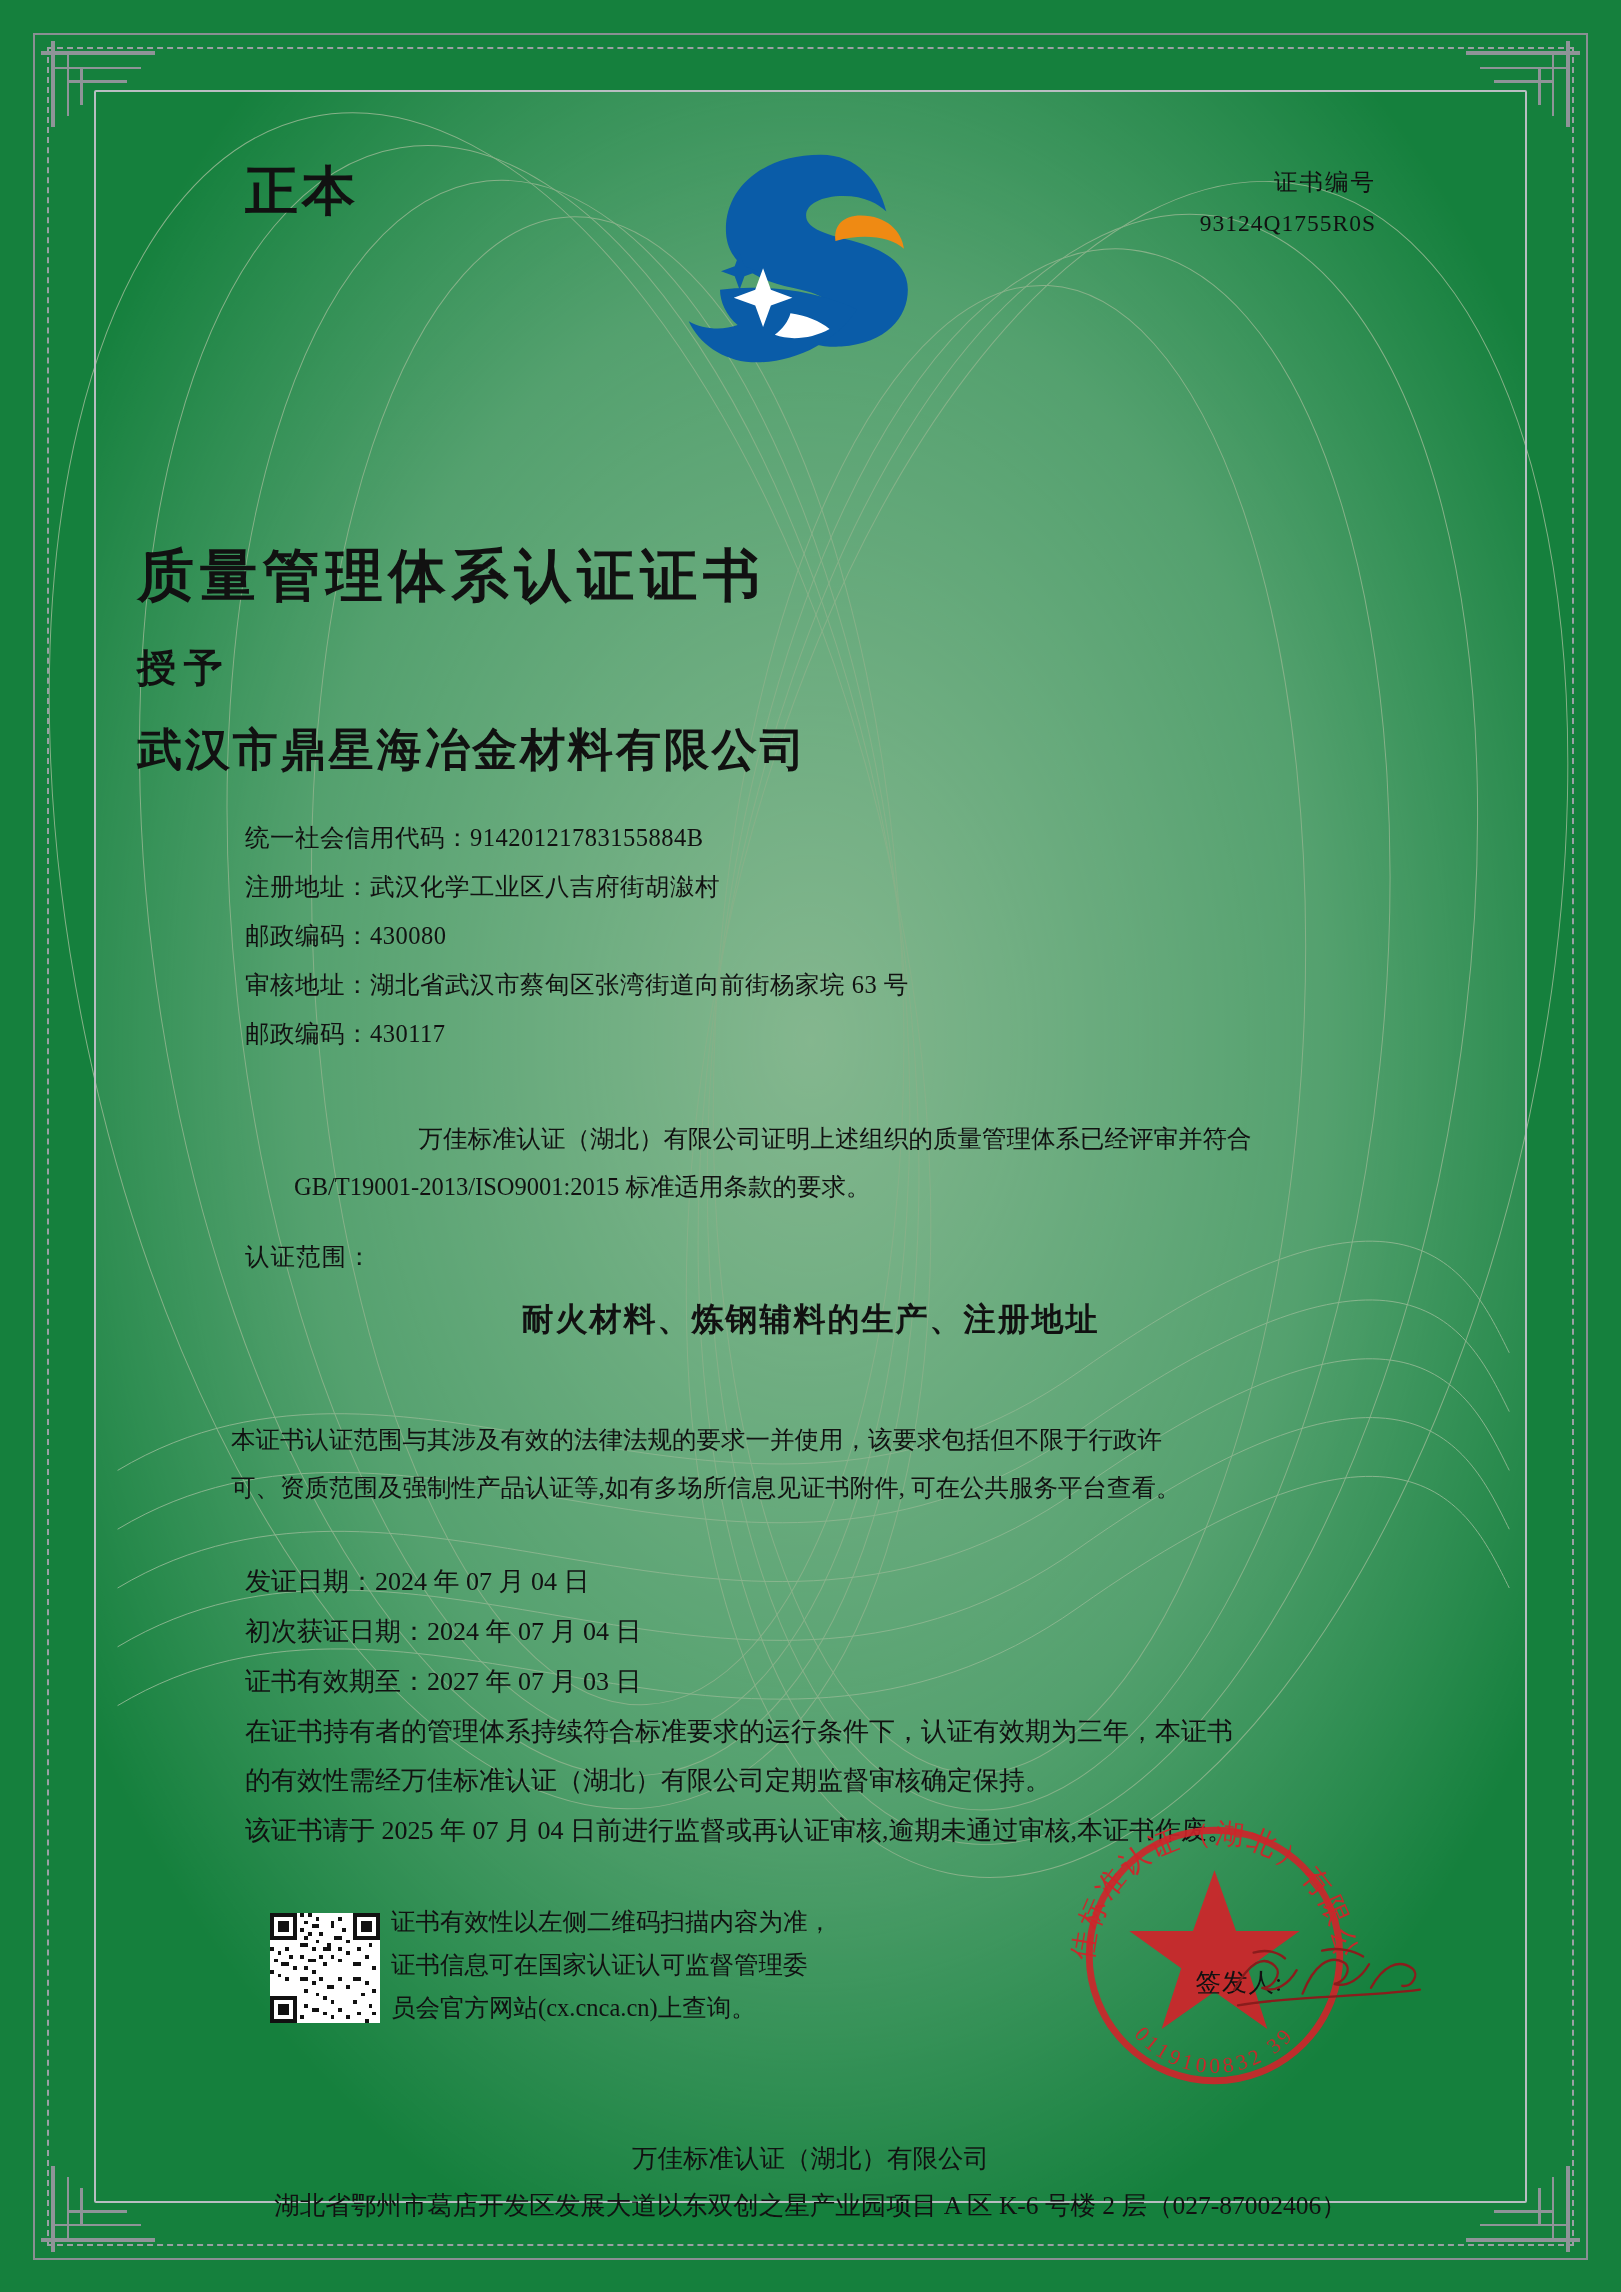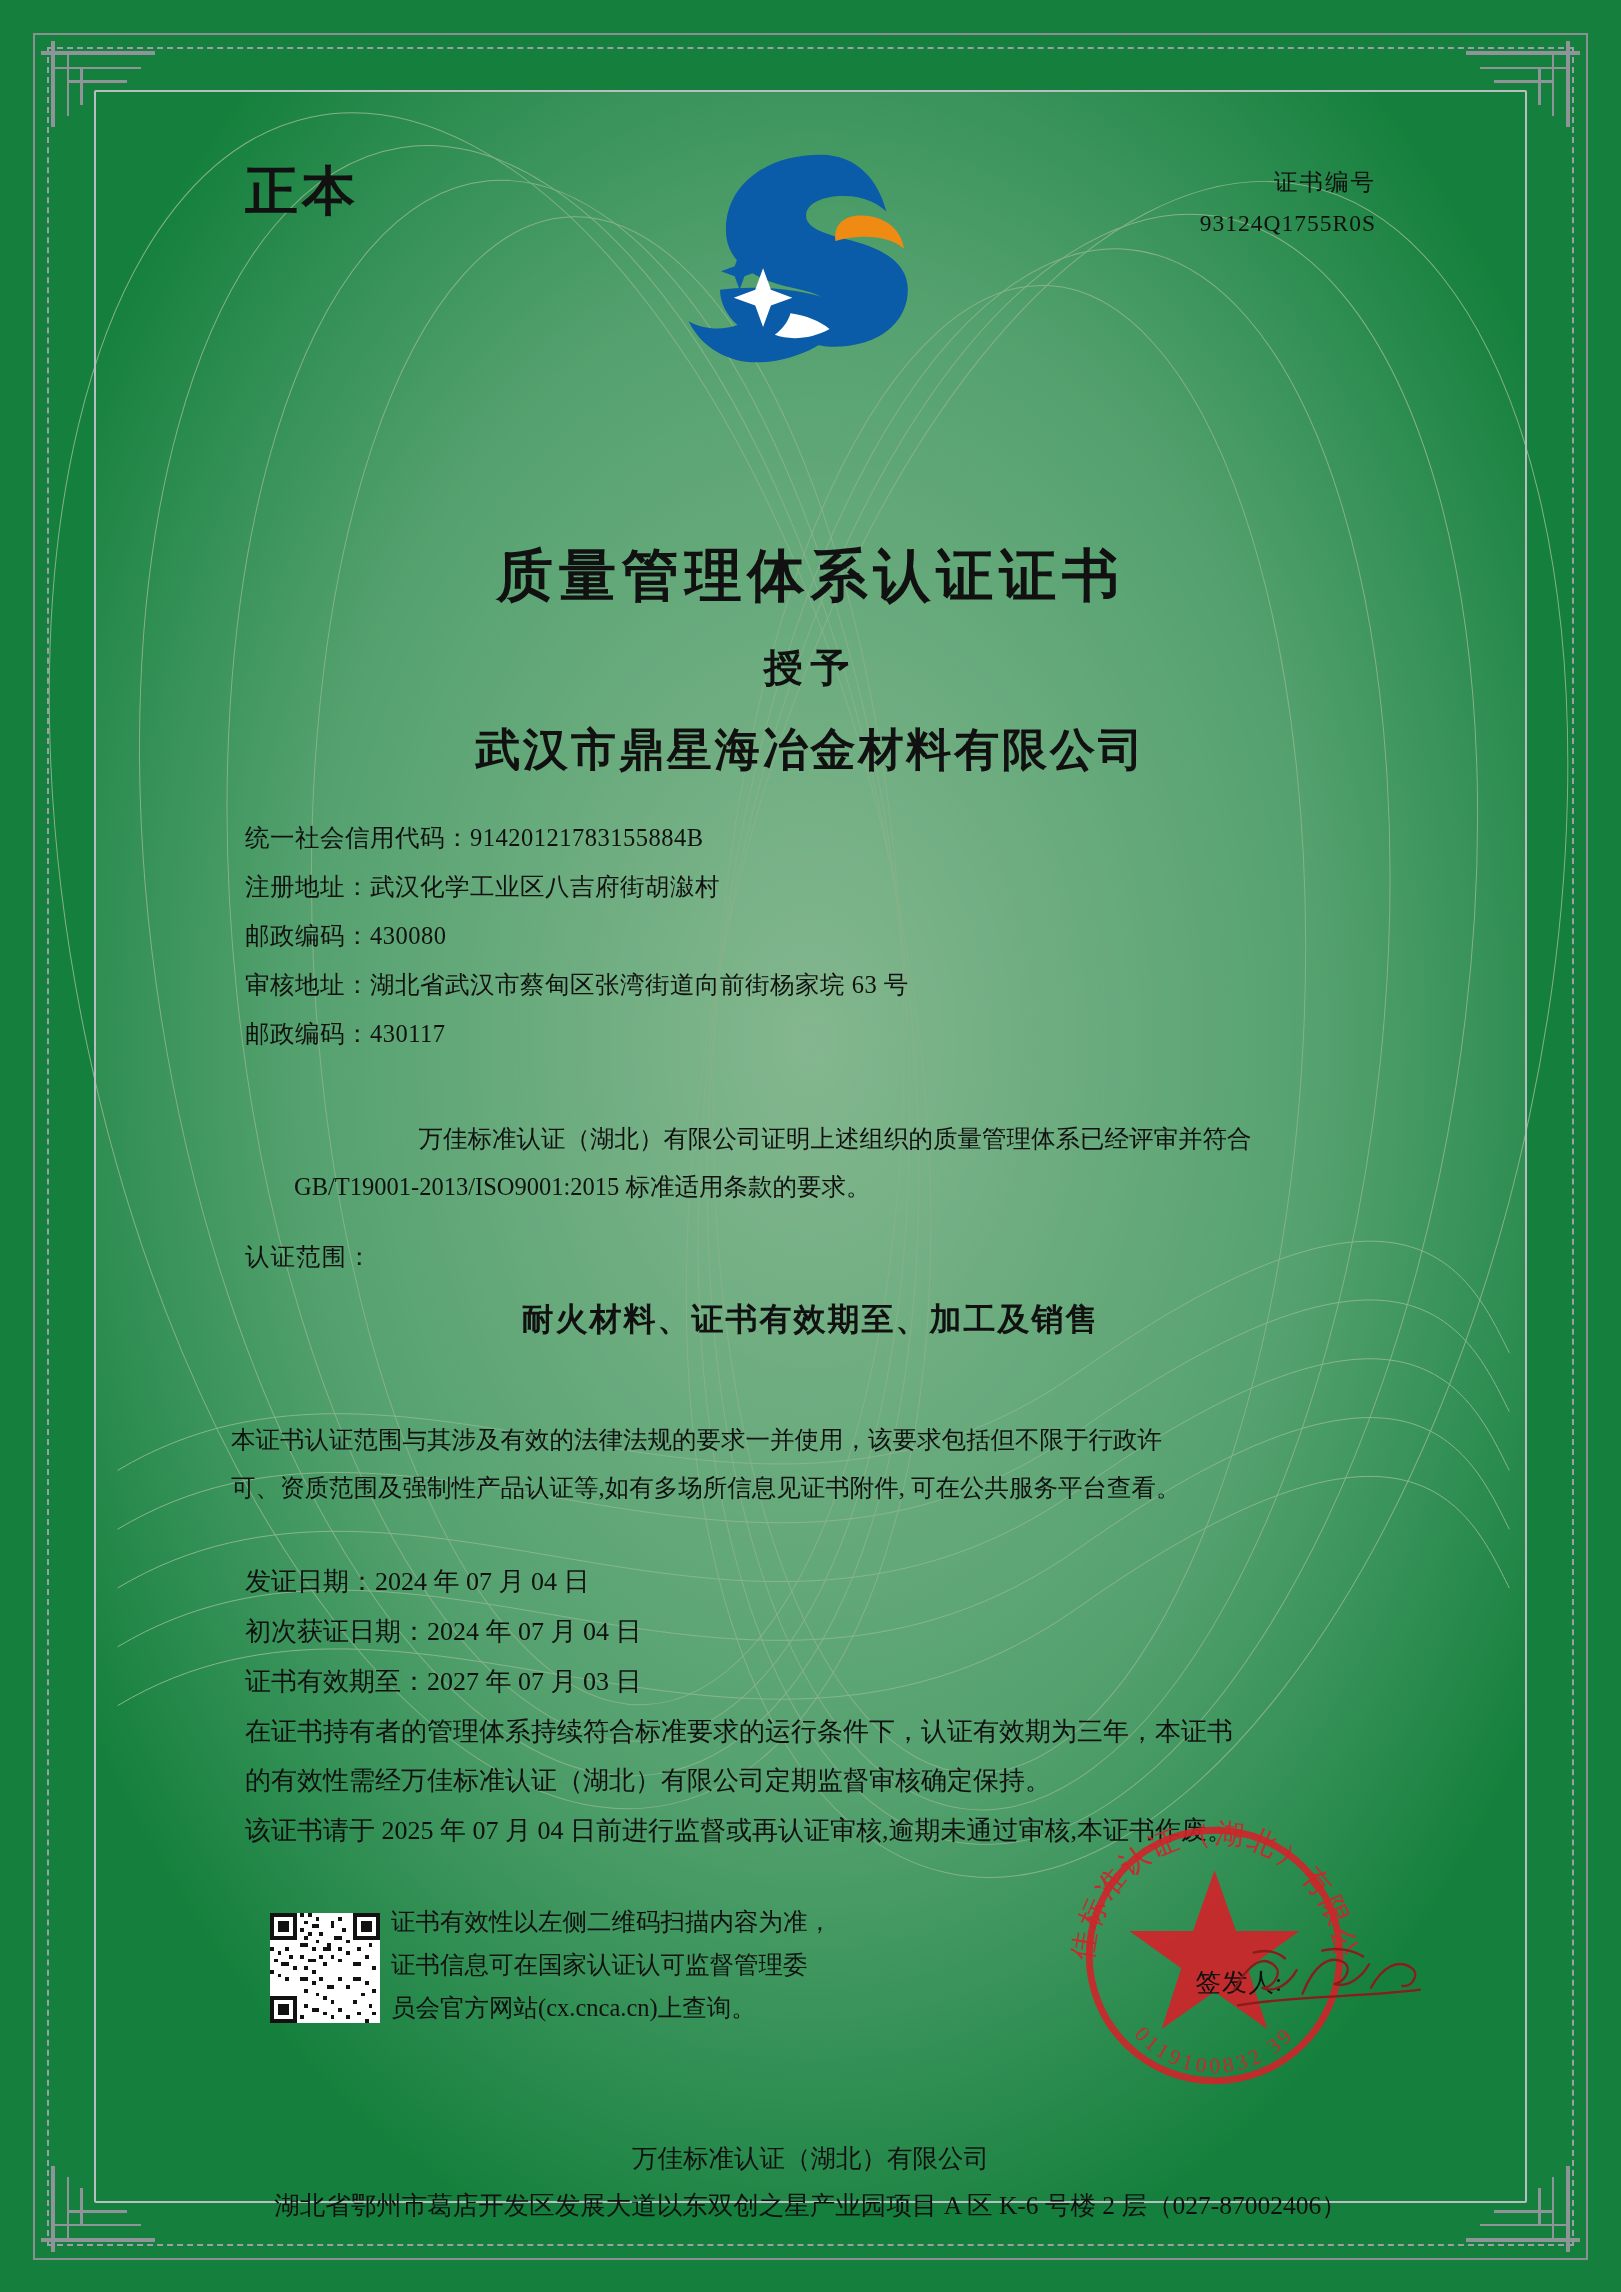--- a/index.html
+++ b/index.html
@@ -101,21 +101,20 @@
     position: absolute;
     left: 50%;
     top: 147px;
     transform: translateX(-50%);
     width: 284px;
     height: 225px;
   }
 
   .title-block {
     margin-top: 294px;
-    text-align: center;
   }
   .main-title {
     font-size: 57px;
     font-weight: bold;
     letter-spacing: 5.9px;
     color: #111;
   }
   .grant-word {
     font-size: 39px;
     font-weight: bold;
@@ -338,21 +337,21 @@
       <div class="row">审核地址：湖北省武汉市蔡甸区张湾街道向前街杨家垸 63 号</div>
       <div class="row">邮政编码：430117</div>
     </div>
 
     <div class="statement">
       <div class="p1">万佳标准认证（湖北）有限公司证明上述组织的质量管理体系已经评审并符合</div>
       <div class="p2">GB/T19001-2013/ISO9001:2015 标准适用条款的要求。</div>
     </div>
 
     <div class="scope-label">认证范围：</div>
-    <div class="scope-value">耐火材料、证书有效期至、加工及销售</div>
+    <div class="scope-value">耐火材料、炼钢辅料的生产、注册地址</div>
 
     <div class="legal">
       <div>本证书认证范围与其涉及有效的法律法规的要求一并使用，该要求包括但不限于行政许</div>
       <div>可、资质范围及强制性产品认证等,如有多场所信息见证书附件, 可在公共服务平台查看。</div>
     </div>
 
     <div class="dates">
       <div>发证日期：2024 年 07 月 04 日</div>
       <div>初次获证日期：2024 年 07 月 04 日</div>
       <div>证书有效期至：2027 年 07 月 03 日</div>

